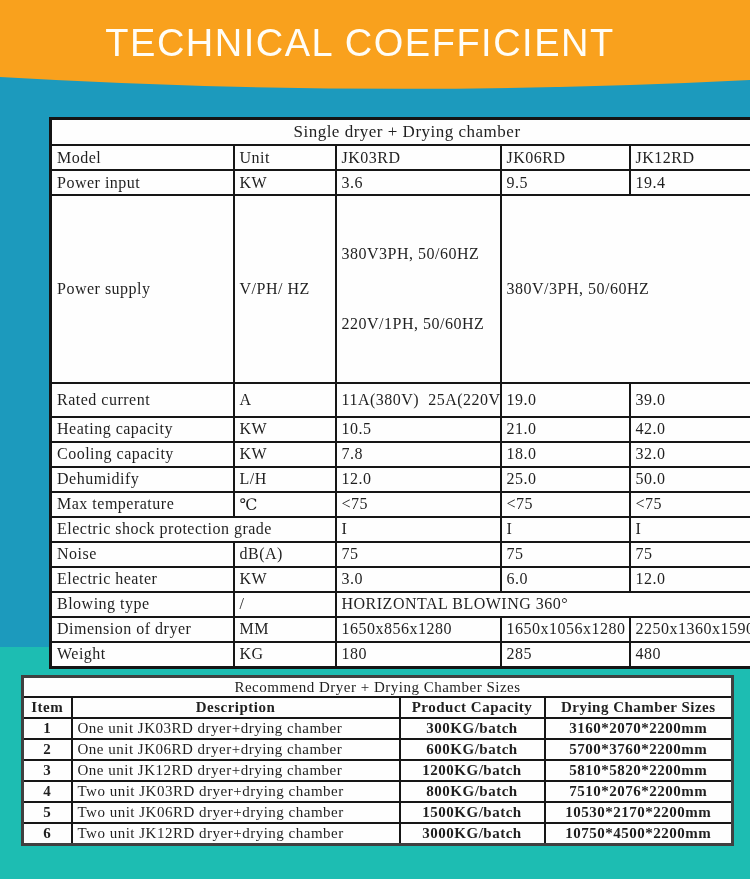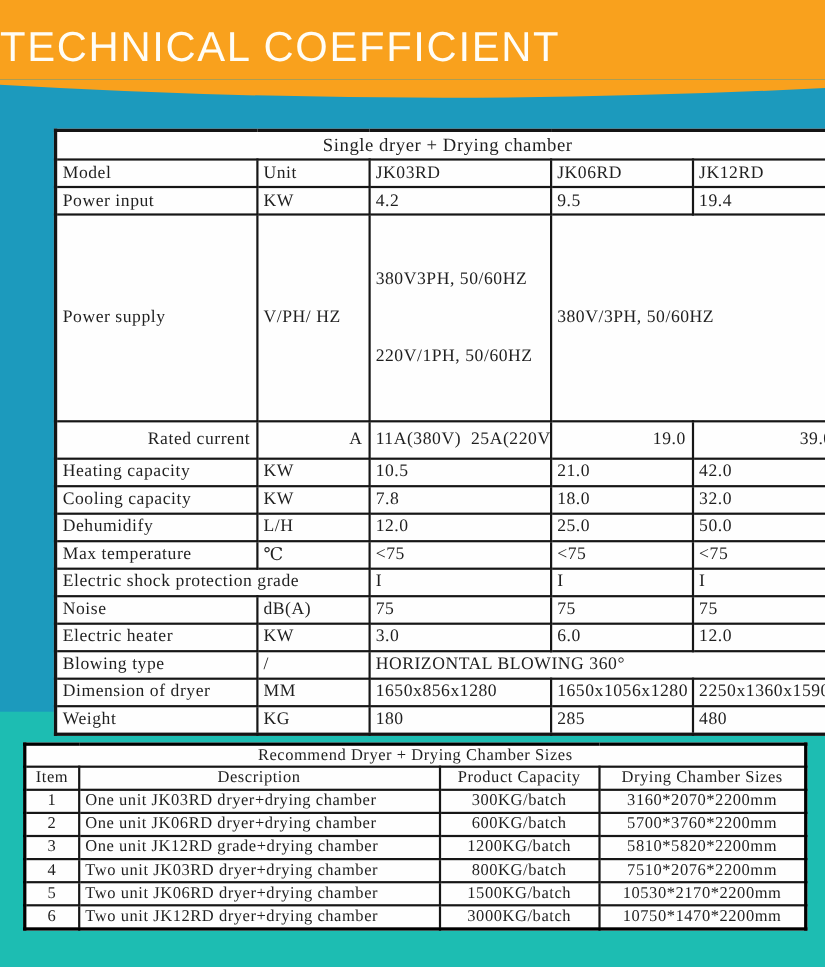--- a/index.html
+++ b/index.html
@@ -12,20 +12,21 @@
     color:#1f1f1f;
   }
   
   #banner{
     position:absolute;top:0;left:0;width:750px;height:72px;
     background:#f9a11d;
   }
   #banner-curve{position:absolute;top:72px;left:0;display:block;}
   #page-title{
     position:absolute;top:22px;left:0;width:720px;
+    text-align:center;
     font-family:"Liberation Sans","DejaVu Sans",sans-serif;
     font-size:38px;font-weight:500;letter-spacing:1.5px;
     color:#fffdf6;
   }
   
   #bg-bottom{
     position:absolute;top:647px;left:0;width:750px;height:232px;
     background:#1dbdb2;
   }
   
@@ -46,30 +47,30 @@
   }
   
   #spec-table{
     left:18px;top:117px;width:713px;
     border:3px solid #141414;
     margin-left:31px;
   }
   #spec-table .t-title td{text-align:center;height:24px;font-size:17px;}
   #spec-table .h-std td{height:23px;}
   #spec-table .h-supply td{height:48px;}
-  #spec-table .h-current td{height:32px;text-align:right;}
+  #spec-table .h-current td{height:32px;}
   #spec-table .two-line{line-height:1.45;}
   
   #rec-table{
     left:21px;top:675px;width:710px;
-    border:3px solid #000000;
+    border:3px solid #404040;
   }
   #rec-table td{font-size:15px;height:19px;}
   #rec-table .t-title td{text-align:center;height:18px;}
-  #rec-table .c-center{text-align:center;}
+  #rec-table .c-center{text-align:center;font-weight:bold;}
 </style>
 </head>
 <body>
 
 <div id="page">
 
   <div id="banner"></div>
   <svg id="banner-curve" width="750" height="26" viewBox="0 0 750 26">
     <path d="M0,0 H750 V8 Q375,27 0,5 Z" fill="#f9a11d"></path>
   </svg>
@@ -92,21 +93,21 @@
     <tr class="h-std">
       <td>Model</td>
       <td>Unit</td>
       <td>JK03RD</td>
       <td>JK06RD</td>
       <td>JK12RD</td>
     </tr>
     <tr class="h-std">
       <td>Power input</td>
       <td>KW</td>
-      <td>4.2</td>
+      <td>3.6</td>
       <td>9.5</td>
       <td>19.4</td>
     </tr>
     <tr class="h-supply">
       <td>Power supply</td>
       <td>V/PH/ HZ</td>
       <td class="two-line">
         <div>380V3PH, 50/60HZ</div>
         <div>220V/1PH, 50/60HZ</div>
       </td>
@@ -213,38 +214,38 @@
       <td class="c-center">3160*2070*2200mm</td>
     </tr>
     <tr>
       <td class="c-center">2</td>
       <td>One unit JK06RD dryer+drying chamber</td>
       <td class="c-center">600KG/batch</td>
       <td class="c-center">5700*3760*2200mm</td>
     </tr>
     <tr>
       <td class="c-center">3</td>
-      <td>One unit JK12RD grade+drying chamber</td>
+      <td>One unit JK12RD dryer+drying chamber</td>
       <td class="c-center">1200KG/batch</td>
       <td class="c-center">5810*5820*2200mm</td>
     </tr>
     <tr>
       <td class="c-center">4</td>
       <td>Two unit JK03RD dryer+drying chamber</td>
       <td class="c-center">800KG/batch</td>
       <td class="c-center">7510*2076*2200mm</td>
     </tr>
     <tr>
       <td class="c-center">5</td>
       <td>Two unit JK06RD dryer+drying chamber</td>
       <td class="c-center">1500KG/batch</td>
       <td class="c-center">10530*2170*2200mm</td>
     </tr>
     <tr>
       <td class="c-center">6</td>
       <td>Two unit JK12RD dryer+drying chamber</td>
       <td class="c-center">3000KG/batch</td>
-      <td class="c-center">10750*1470*2200mm</td>
+      <td class="c-center">10750*4500*2200mm</td>
     </tr>
   </tbody>
     </table>
 
 </div>
 
 </body></html>

